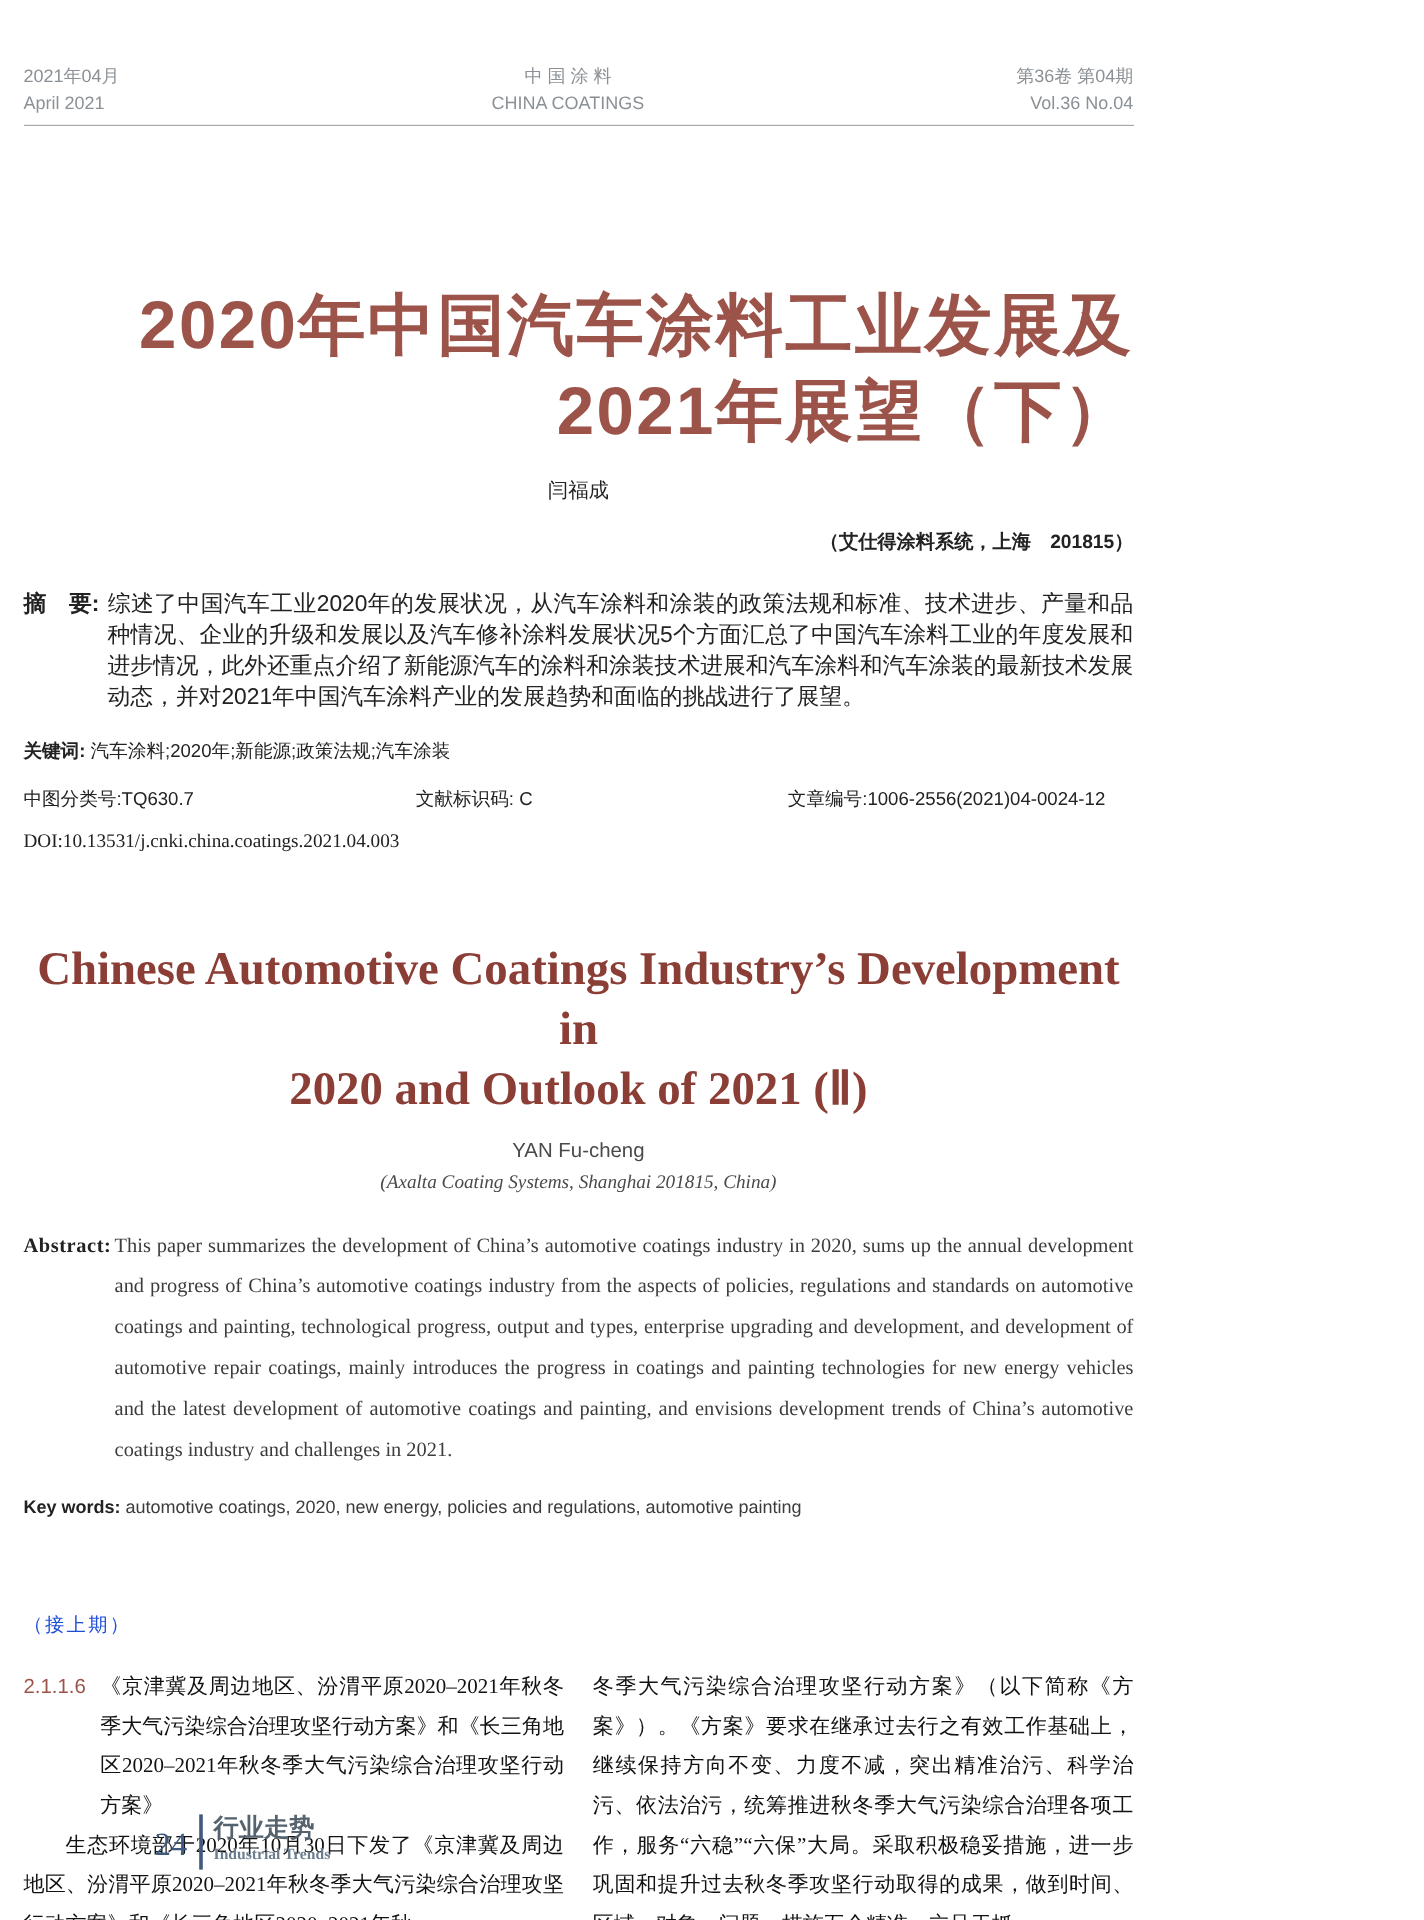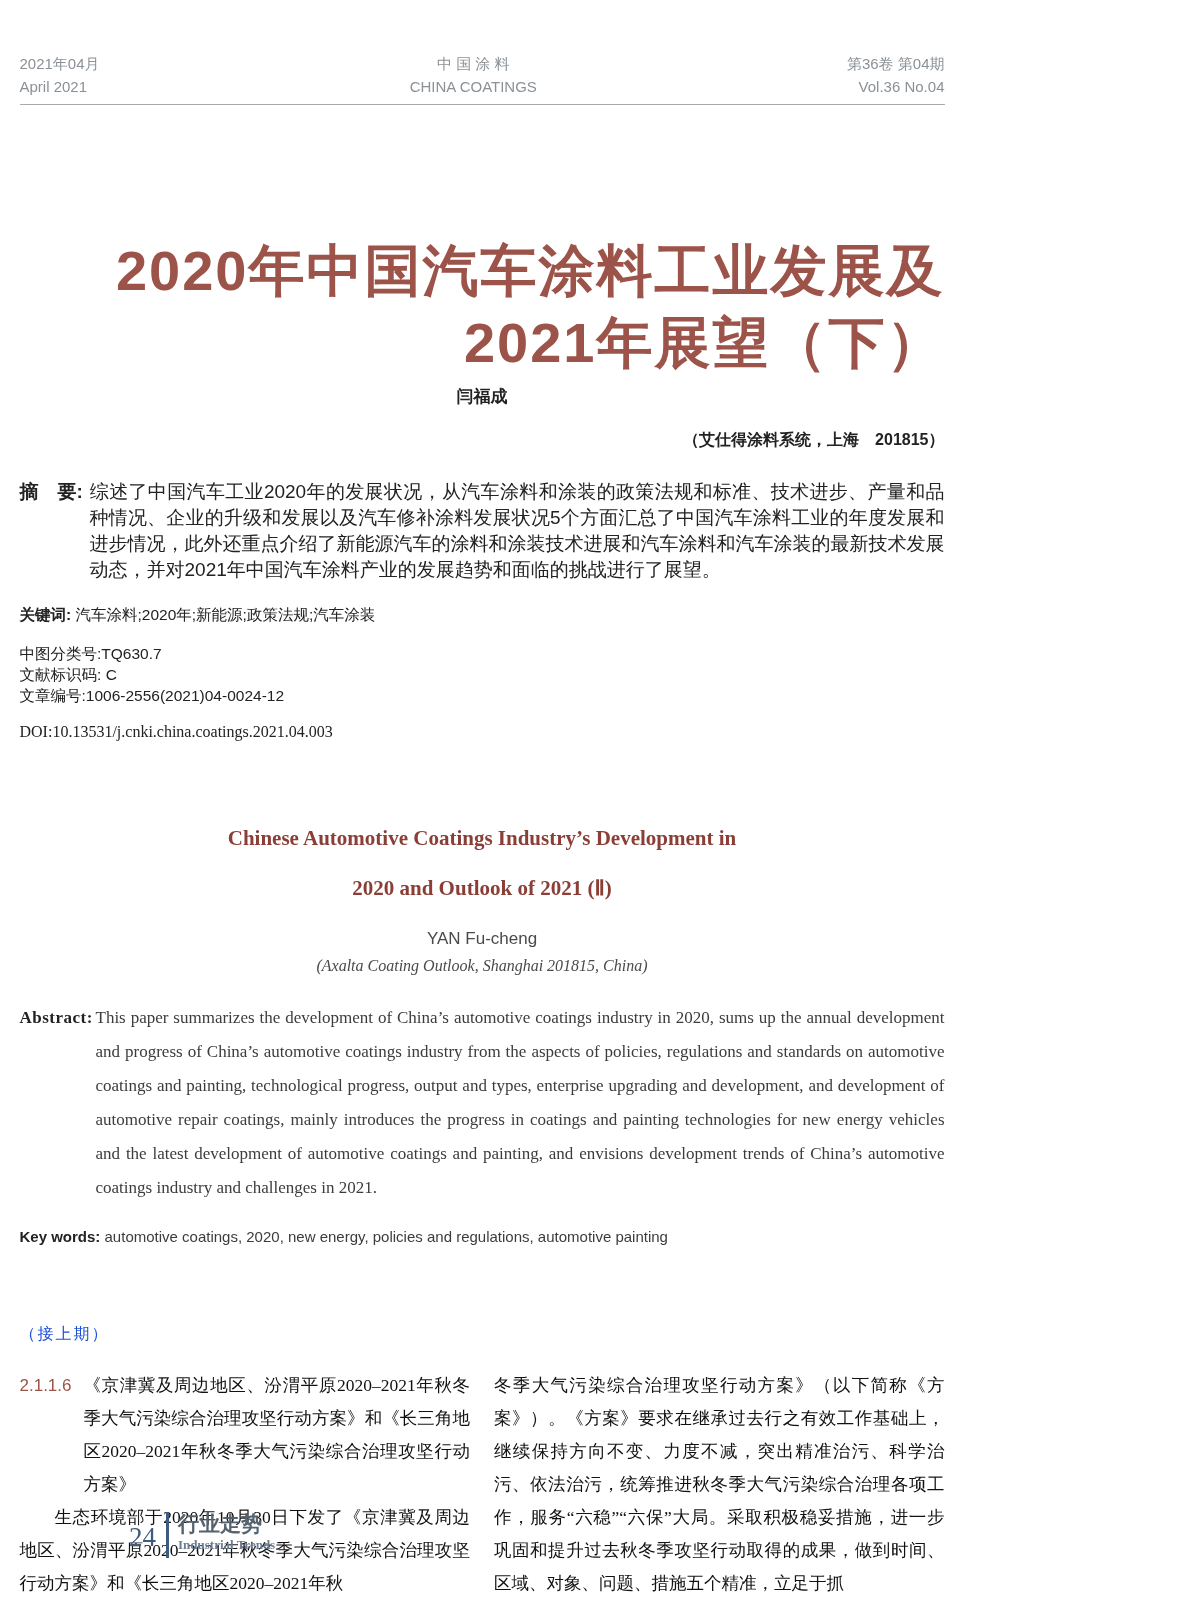--- a/index.html
+++ b/index.html
@@ -33,23 +33,23 @@
     margin-top:130px;
     text-align:right;
     color:#9c5349;
     font-family:"Liberation Sans", sans-serif;
     font-weight:bold;
     font-size:56px;
     line-height:72px;
     letter-spacing:2px;
   }
   .author-cn{
-    margin-top:6px;text-align:center;
-    font-family:"Liberation Sans", sans-serif;
-    font-weight:bold;font-size:17px;color:#222;
+    margin-top:18px;text-align:center;
+    font-family:"Liberation Sans", sans-serif;
+    font-weight:normal;font-size:17px;color:#222;
   }
   .affil-cn{
     margin-top:22px;text-align:right;
     font-family:"Liberation Sans", sans-serif;
     font-weight:bold;font-size:16px;color:#222;
   }
 
   
   .abs-cn{
     margin-top:28px;
@@ -64,39 +64,39 @@
     margin-top:8px;
     font-family:"Liberation Sans", sans-serif;
     font-size:15.5px;line-height:26px;
     color:#222;
   }
   .kw-cn .lbl{font-weight:bold;}
   .meta-row{
     margin-top:14px;
     display:flex;
     font-family:"Liberation Sans", sans-serif;
-    font-size:15.5px;color:#222;flex-direction:column;
+    font-size:15.5px;color:#222;
   }
   .meta-row .m1{width:327px;}
   .meta-row .m2{width:310px;}
   .meta-row .m3{flex:1;}
   .doi-line{
     margin-top:16px;
     font-family:"Liberation Serif", serif;
     font-size:16px;color:#222;
   }
 
   
   .title-en{
     margin-top:72px;
     text-align:center;
     color:#8b3e36;
     font-family:"Liberation Serif", serif;
     font-weight:bold;
-    font-size:21px;
+    font-size:39px;
     line-height:50px;
   }
   .author-en{
     margin-top:16px;text-align:center;
     font-family:"Liberation Sans", sans-serif;
     font-size:17px;color:#4a4a4a;
   }
   .affil-en{
     margin-top:8px;text-align:center;
     font-family:"Liberation Serif", serif;
@@ -217,21 +217,21 @@
     </div>
 
     <div class="doi-line">DOI:10.13531/j.cnki.china.coatings.2021.04.003</div>
 
     <div class="title-en">
       <div>Chinese Automotive Coatings Industry’s Development in</div>
       <div>2020 and Outlook of 2021 (Ⅱ)</div>
     </div>
 
     <div class="author-en">YAN Fu-cheng</div>
-    <div class="affil-en">(Axalta Coating Outlook, Shanghai 201815, China)</div>
+    <div class="affil-en">(Axalta Coating Systems, Shanghai 201815, China)</div>
 
     <p class="abs-en"><span class="lbl">Abstract:</span><span>This paper summarizes the development of China’s automotive coatings industry in 2020, sums up the annual development and progress of China’s automotive coatings industry from the aspects of policies, regulations and standards on automotive coatings and painting, technological progress, output and types, enterprise upgrading and development, and development of automotive repair coatings, mainly introduces the progress in coatings and painting technologies for new energy vehicles and the latest development of automotive coatings and painting, and envisions development trends of China’s automotive coatings industry and challenges in 2021.</span></p>
 
     <p class="kw-en"><span class="lbl">Key words:</span> <span>automotive coatings, 2020, new energy, policies and regulations, automotive painting</span></p>
 
     <div class="cont-note">（接上期）</div>
 
     <div class="columns">
       <div class="col">
         <div class="sec-head">

